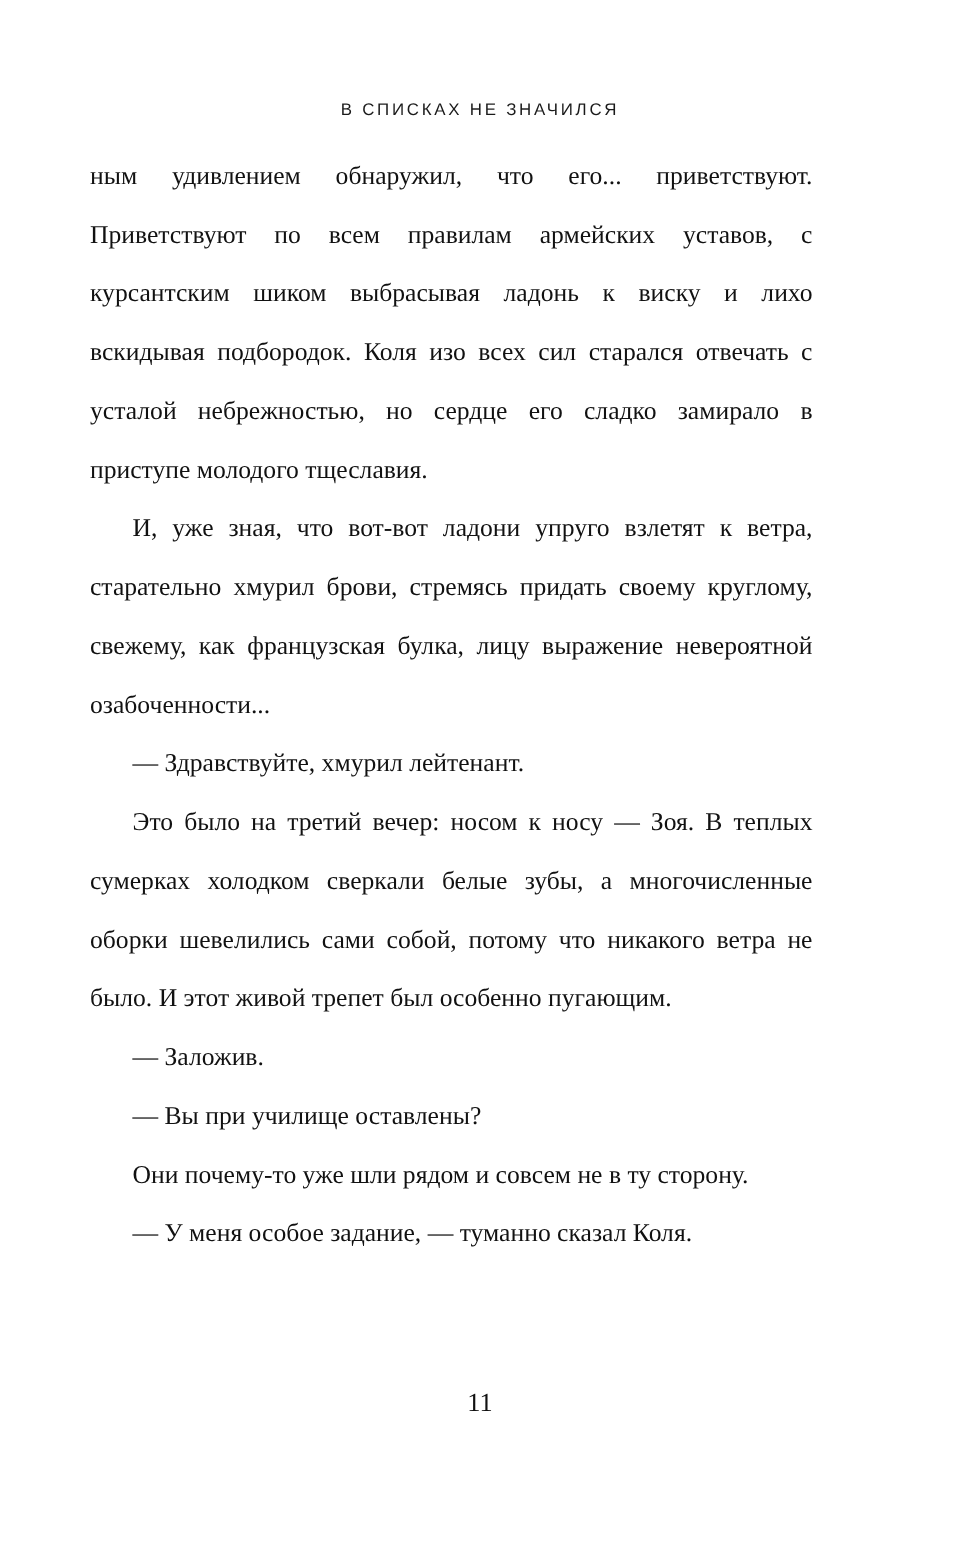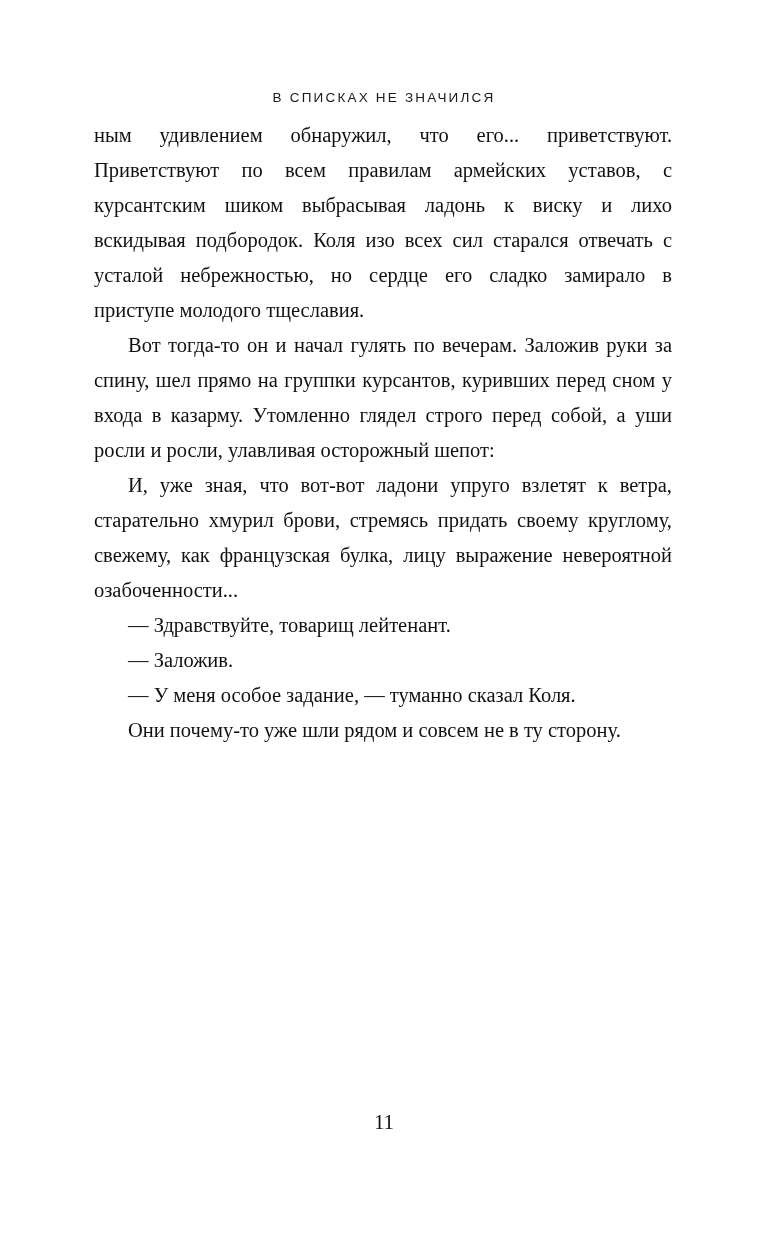--- a/index.html
+++ b/index.html
@@ -28,34 +28,32 @@
     top: 80px;
     left: 0;
     width: 768px;
     text-align: center;
     font-family: "Liberation Sans", sans-serif;
     font-size: 13.5px;
     letter-spacing: 2.2px;
     color: #1a1a1a;
     text-transform: uppercase;
     font-weight: 400;
-    margin-top: 10px;
   }
   .body-text {
     position: absolute;
     top: 118px;
     left: 72px;
     width: 578px;
     font-size: 20.5px;
-    line-height: 35px;
+    line-height: 47px;
     text-align: justify;
     text-justify: inter-word;
     color: #111111;
     hyphens: manual;
-    margin-left: 22px;
   }
   .body-text p {
     margin: 0;
     text-indent: 0;
   }
   .body-text p.indent {
     text-indent: 34px;
   }
   .body-text p.last-line-left {
     text-align-last: left;
@@ -72,23 +70,24 @@
 </style>
 </head>
 <body>
 
 <div class="page">
 
   <div class="running-head">В списках не значился</div>
 
   <div class="body-text">
     <p class="">ным удивлением обнаружил, что его... приветствуют. Приветствуют по всем правилам армейских уставов, с курсантским шиком выбрасывая ладонь к виску и лихо вскидывая подбородок. Коля изо всех сил старался отвечать с усталой небрежностью, но сердце его сладко замирало в приступе молодого тщеславия.</p>
-    <p class="indent last-line-left">Вот тогда-то он и начал гулять по вечерам. Заложив руки за спину, шел прямо на группки курсантов, куривших перед сном у входа в казарму. Утомленно глядел строго перед собой, а уши росли и росли, улавливая осторожный шепот:</p>
     <p class="indent last-line-left">И, уже зная, что вот-вот ладони упруго взлетят к ветра, старательно хмурил брови, стремясь придать своему круглому, свежему, как французская булка, лицу выражение невероятной озабоченности...</p>
-    <p class="indent last-line-left">— Здравствуйте, товарищ лейтенант.</p>
+    <p class="indent last-line-left">— Здравствуйте, хмурил лейтенант.</p>
+    <p class="indent last-line-left">Это было на третий вечер: носом к носу — Зоя. В теплых сумерках холодком сверкали белые зубы, а многочисленные оборки шевелились сами собой, потому что никакого ветра не было. И этот живой трепет был особенно пугающим.</p>
     <p class="indent last-line-left">— Заложив.</p>
+    <p class="indent last-line-left">— Вы при училище оставлены?</p>
+    <p class="indent last-line-left">Они почему-то уже шли рядом и совсем не в ту сторону.</p>
     <p class="indent last-line-left">— У меня особое задание, — туманно сказал Коля.</p>
-    <p class="indent last-line-left">Они почему-то уже шли рядом и совсем не в ту сторону.</p>
   </div>
 
   <div class="folio">11</div>
 
 </div>
 
 </body></html>

